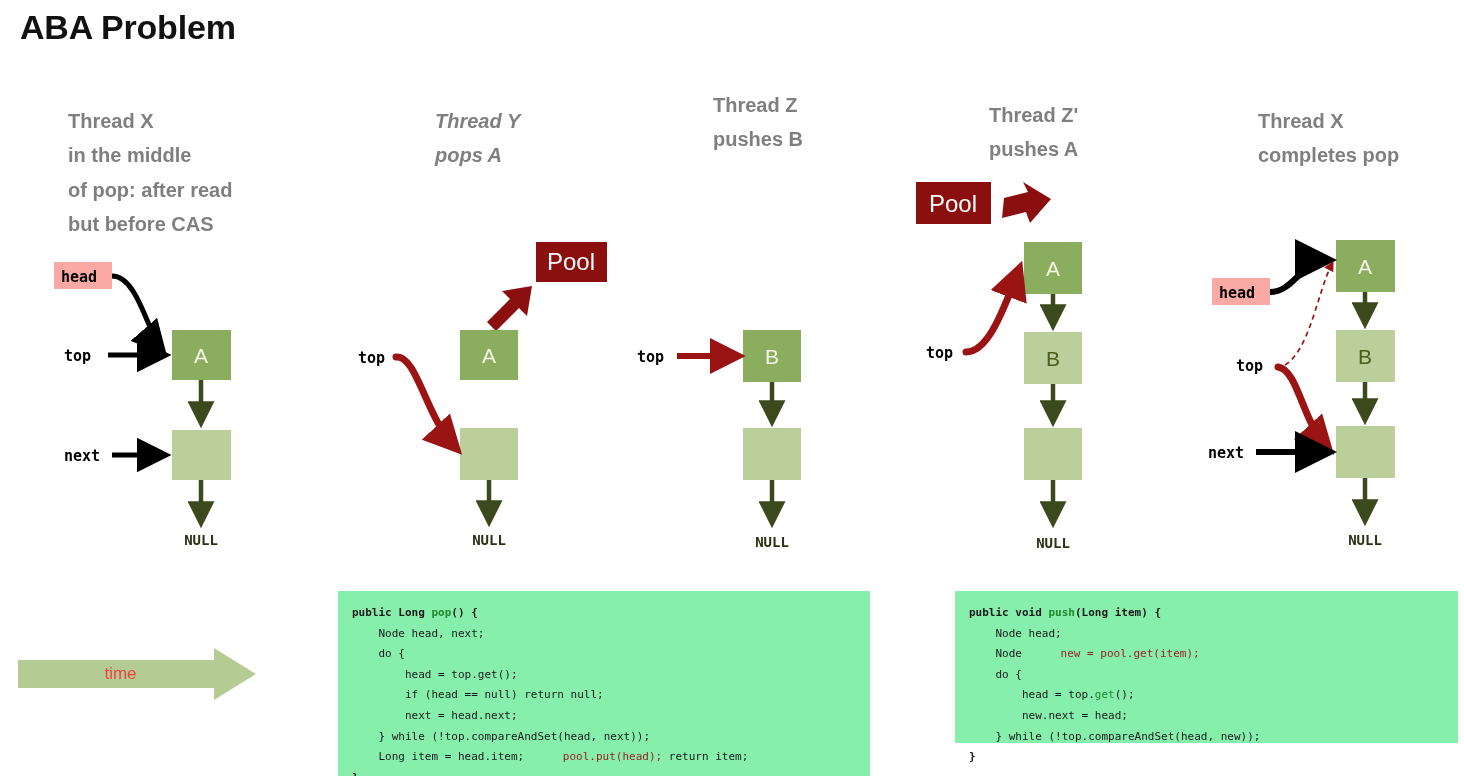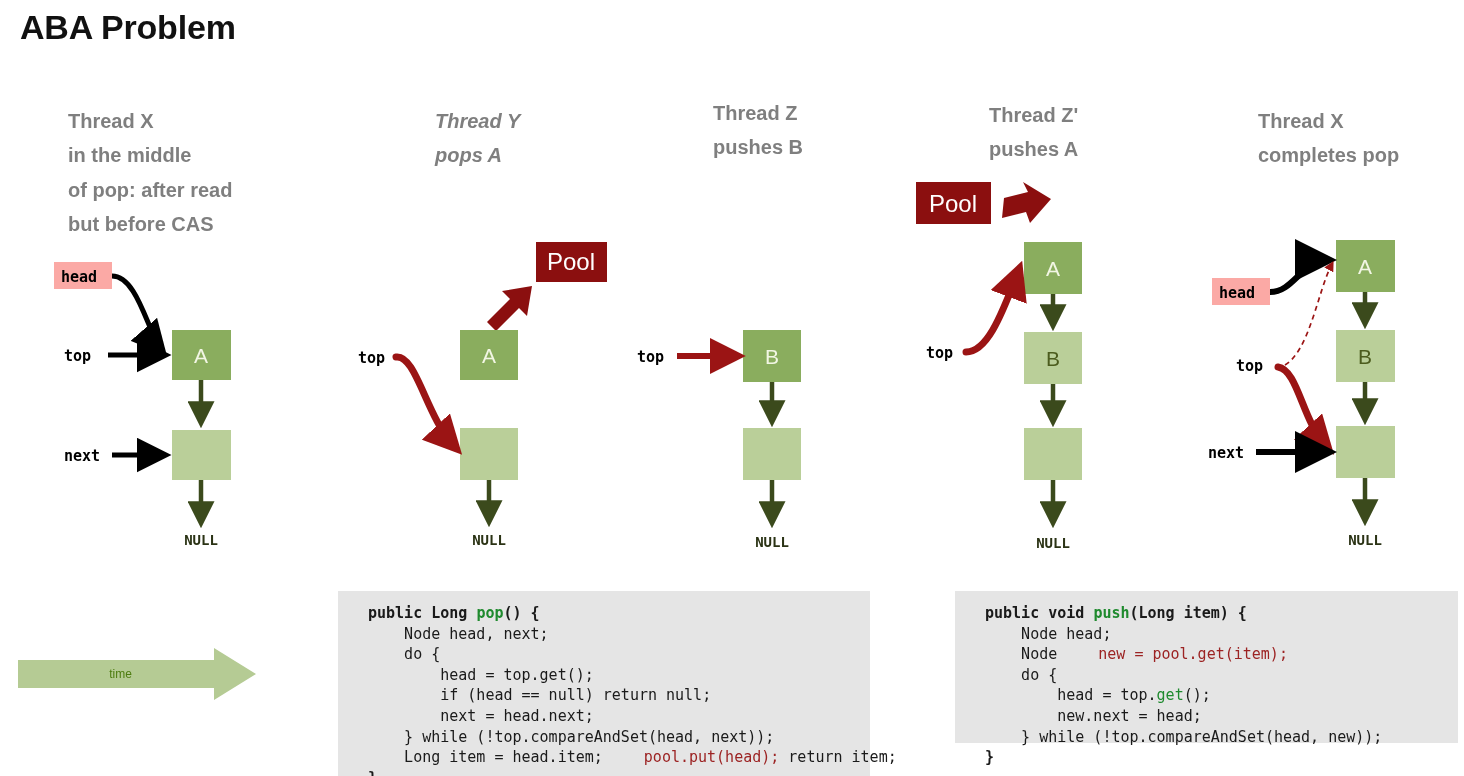--- a/index.html
+++ b/index.html
@@ -18,21 +18,21 @@
     letter-spacing:-0.2px;
   }
 
   .col-head{
     position:absolute;
     font-size:20px;font-weight:bold;color:#7f7f7f;
     line-height:1.72;white-space:pre-line;
   }
   .ch1{left:68px;top:104px;}
   .ch2{left:435px;top:104px;font-style:italic;}
-  .ch3{left:713px;top:96px;}
+  .ch3{left:713px;top:88px;}
   .ch4{left:989px;top:98px;}
   .ch5{left:1258px;top:104px;}
 
   .diagram{position:absolute;}
 
   svg{display:block;overflow:visible;}
 
   .txt-mono-bold{
     font-family:"DejaVu Sans Mono", monospace;
     font-weight:bold;font-size:15px;fill:#000000;
@@ -50,43 +50,43 @@
     font-size:21px;fill:#4c5c1e;
   }
   .pool-label{
     font-family:"Liberation Sans", sans-serif;
     font-size:24px;fill:#ffffff;
   }
 
   
   .code{
     position:absolute;
-    background:#e5e5e5;
+    background:#86efac;
     font-family:"DejaVu Sans Mono", monospace;
-    font-size:15px;
+    font-size:11px;
     line-height:20.6px;
     color:#1a1a1a;
     white-space:pre;
-    padding:12px 14px 14px 30px;
+    padding:12px 14px 14px 14px;
     box-sizing:border-box;
   }
   .code .kw{font-weight:bold;}
   .code .fn{color:#1f8a2e;font-weight:bold;}
   .code .rd{color:#9c2323;margin-left:32px;}
   .code .gn{color:#1f8a2e;}
 
   #code-pop{left:338px;top:591px;width:532px;height:185px;}
   #code-push{left:955px;top:591px;width:503px;height:152px;}
 
   
   #time-arrow{position:absolute;left:18px;top:648px;width:240px;height:52px;}
   #time-arrow .tlabel{
     position:absolute;left:0;top:0;width:205px;height:52px;
     display:flex;align-items:center;justify-content:center;
-    font-size:12px;color:#4d7c0f;
+    font-size:17px;color:#ef4444;
     font-family:"Liberation Sans", sans-serif;
   }
 </style>
 </head>
 <body>
 
 <div class="slide">
 
   <div id="page-title">ABA Problem</div>
 

